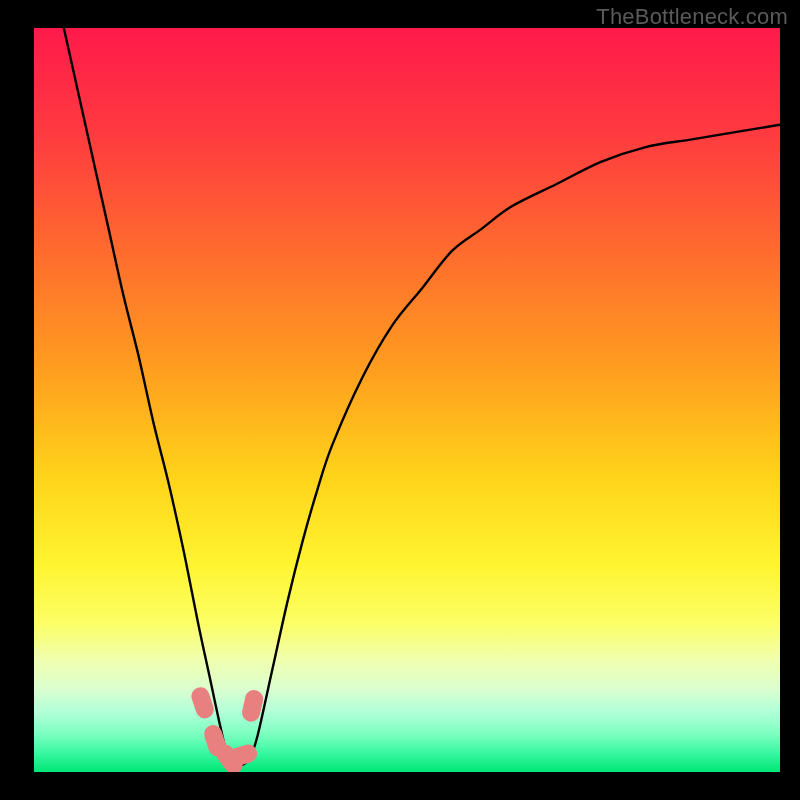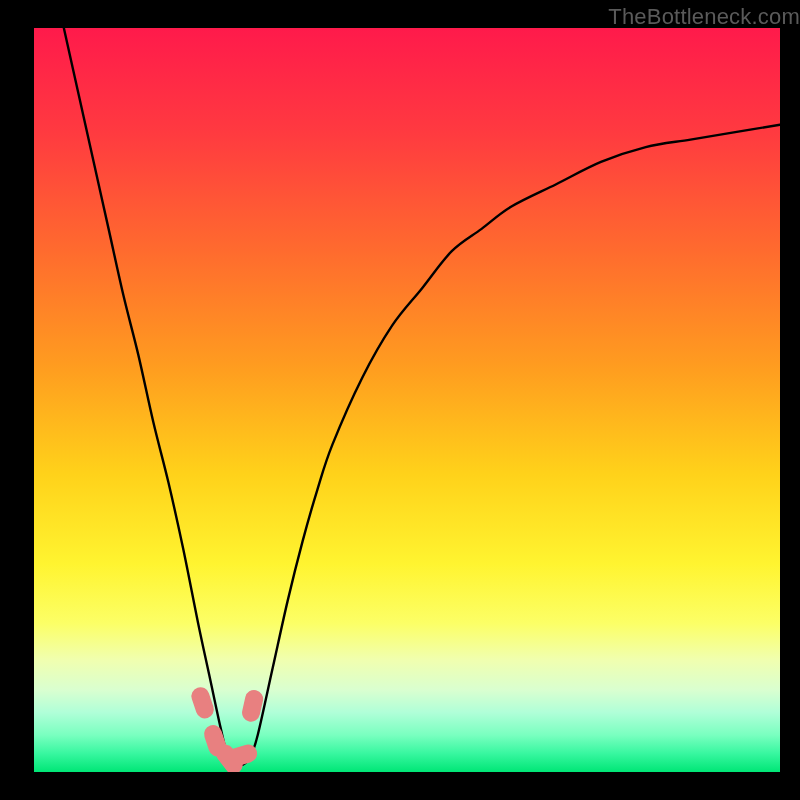--- a/index.html
+++ b/index.html
@@ -20,21 +20,21 @@
     position: absolute;
     left: 34px;
     top: 28px;
     width: 746px;
     height: 744px;
     overflow: hidden;
   }
   .watermark {
     position: absolute;
     top: 4px;
-    right: 0;
+    right: 12px;
     font-family: Arial, Helvetica, sans-serif;
     font-size: 22px;
     color: #5a5a5a;
     letter-spacing: 0.2px;
   }
   svg { display:block; }
 </style>
 </head>
 <body>
 

